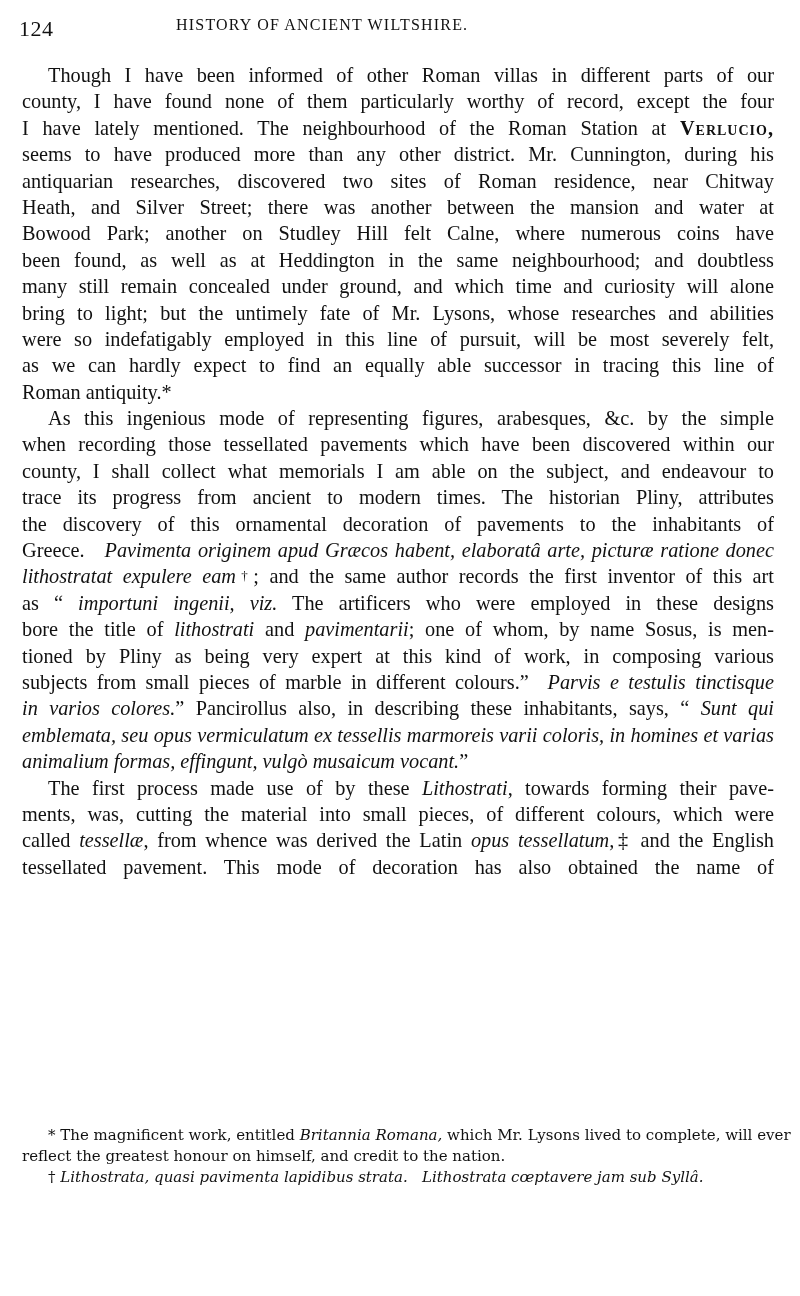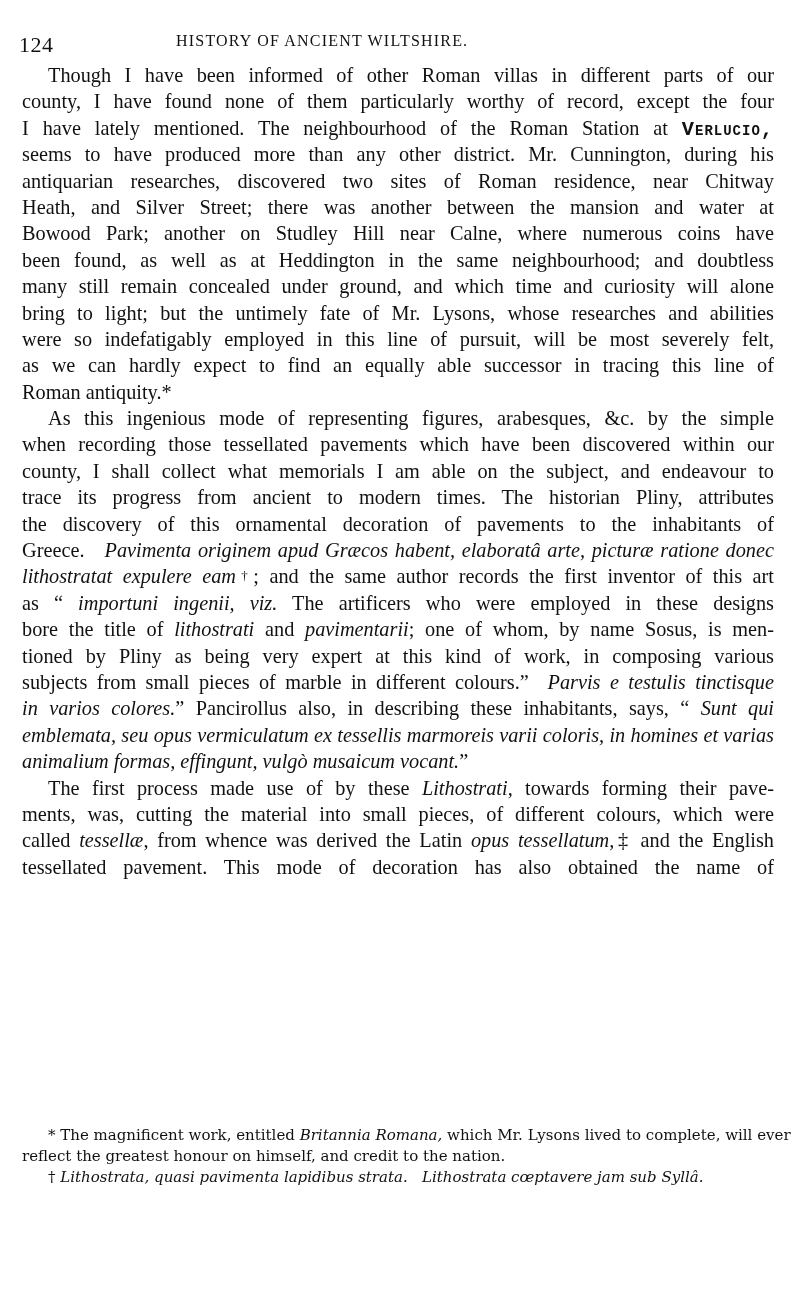--- a/index.html
+++ b/index.html
@@ -6,21 +6,21 @@
     body {
       width: 800px;
       height: 1296px;
       position: relative;
       overflow: hidden;
       color: #111111;
       font-family: "Liberation Serif", "DejaVu Serif", serif;
     }
     .running-head {
       position: absolute;
-      left: 0; top: 16px;
+      left: 0; top: 0;
       width: 800px;
       height: 60px;
     }
     .page-number {
       position: absolute;
       left: 19px; top: 16px;
       font-size: 22px;
       letter-spacing: 0.5px;
     }
     .running-title {
@@ -39,21 +39,21 @@
       text-align: justify;
     }
     .line {
       display: block;
       text-align: justify;
       text-align-last: justify;
       white-space: nowrap;
       height: 26.4px;
     }
     .line.last { text-align-last: left; }
-    .sc { font-variant: small-caps; letter-spacing: 1px; font-weight: bold; font-family: Liberation Mono, monospace; }
+    .sc { font-variant: small-caps; letter-spacing: 1px; font-weight: bold; }
     i { font-style: italic; text-align: right; }
     .footnotes {
       position: absolute;
       left: 22px;
       top: 1125px;
       width: 752px;
       font-size: 15px;
       line-height: 21px;
       font-family: "DejaVu Serif", "Liberation Serif", serif;
     }
@@ -76,21 +76,21 @@
 
 <div class="body-text">
 
   <div>
     <span class="line" style="padding-left:26px;">Though I have been informed of other Roman villas in different parts of our</span>
     <span class="line">county, I have found none of them particularly worthy of record, except the four</span>
     <span class="line"><span>I have lately mentioned.  The neighbourhood of the Roman Station at </span><span class="sc">Verlucio,</span></span>
     <span class="line">seems to have produced more than any other district.  Mr. Cunnington, during his</span>
     <span class="line">antiquarian researches, discovered two sites of Roman residence, near Chitway</span>
     <span class="line">Heath, and Silver Street; there was another between the mansion and water at</span>
-    <span class="line">Bowood Park; another on Studley Hill near Calne, where numerous coins have</span>
+    <span class="line">Bowood Park; another on Studley Hill felt Calne, where numerous coins have</span>
     <span class="line">been found, as well as at Heddington in the same neighbourhood; and doubtless</span>
     <span class="line">many still remain concealed under ground, and which time and curiosity will alone</span>
     <span class="line">bring to light; but the untimely fate of Mr. Lysons, whose researches and abilities</span>
     <span class="line">were so indefatigably employed in this line of pursuit, will be most severely felt,</span>
     <span class="line">as we can hardly expect to find an equally able successor in tracing this line of</span>
     <span class="line last"><span>Roman antiquity.*</span></span>
   </div>
 
   <div>
     <span class="line" style="padding-left:26px;">As this ingenious mode of representing figures, arabesques, &amp;c. by the simple</span>

